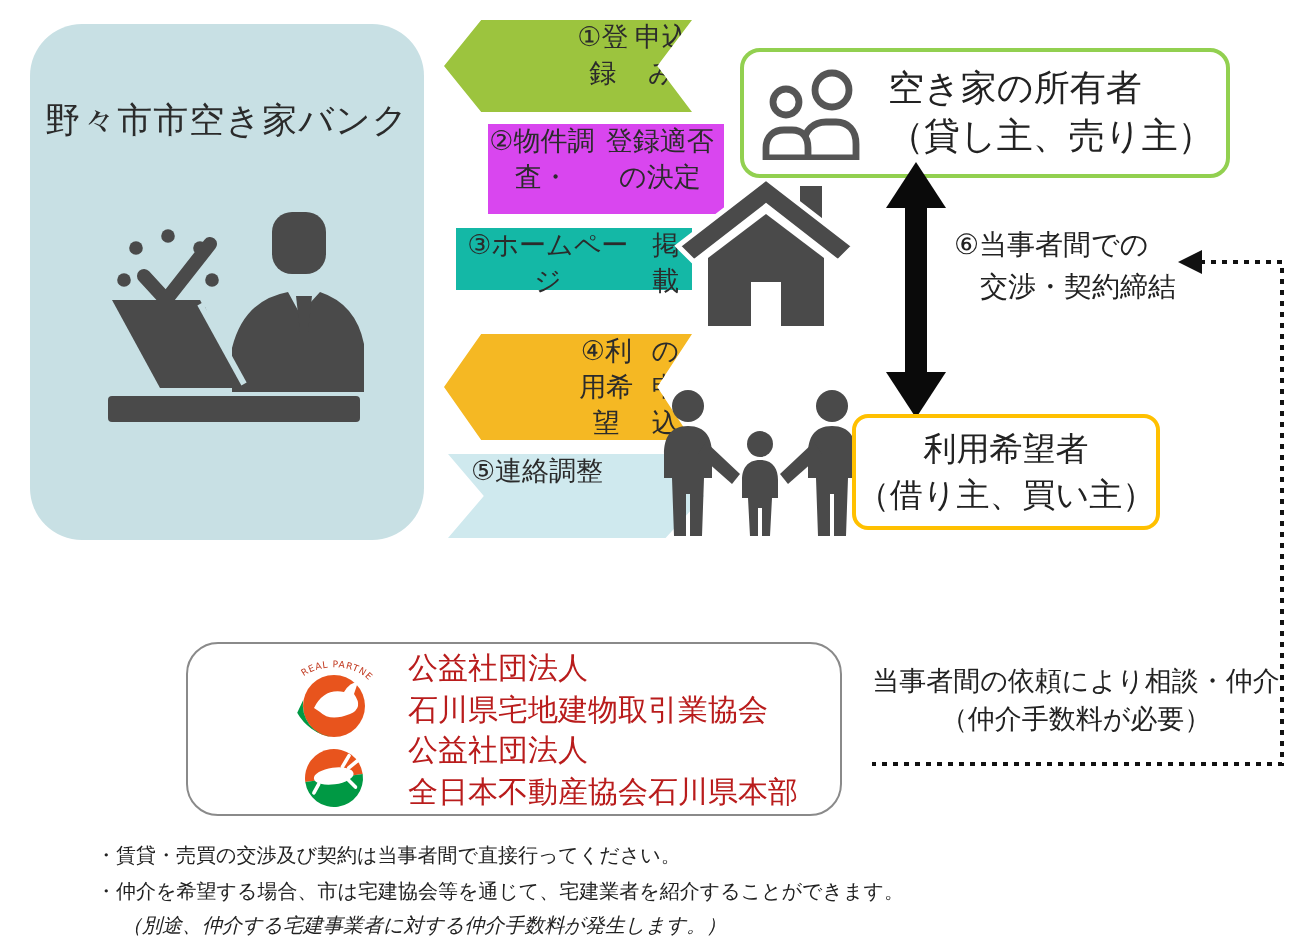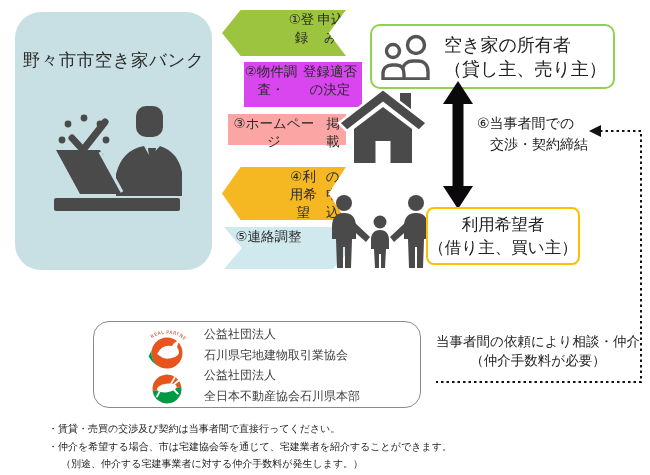--- a/index.html
+++ b/index.html
@@ -12,21 +12,21 @@
   .bank-title { display: block; text-align: center; margin-top: 36px; font-size: 17.5px; color: #2b2b2b; letter-spacing: 0.5px; }
   .desk-icon { position: absolute; left: 33px; top: 94px; }
 
   
   .step { position: absolute; display: flex; flex-direction: row; justify-content: center;
     text-align: center; font-size: 13.5px; line-height: 18px; color: #2b2b2b; }
   .arrow-left { clip-path: polygon(15% 0, 100% 0, 86% 50%, 100% 100%, 15% 100%, 0 50%); padding-left: 10%; }
   .arrow-right { clip-path: polygon(0 0, 85% 0, 100% 50%, 85% 100%, 0 100%, 14% 50%); padding-right: 6%; }
   .step1 { left: 222px; top: 10px; width: 124px; height: 46px; background: #9cc43e; }
   .step2 { left: 244px; top: 62px; width: 118px; height: 45px; background: #d946ef; }
-  .step3 { left: 228px; top: 114px; width: 118px; height: 31px; background: #fca5a5; }
+  .step3 { left: 228px; top: 114px; width: 118px; height: 31px; background: #14b8a6; }
   .step4 { left: 222px; top: 167px; width: 124px; height: 53px; background: #f5b823; }
   .step5 { left: 224px; top: 227px; width: 128px; height: 42px; background: #cfe9ee; }
 
   
   .owner-box { position: absolute; left: 370px; top: 24px; width: 245px; height: 65px;
     border: 2.5px solid #92d050; border-radius: 10px; background: #fff;
     display: flex; align-items: center; gap: 9px; padding-left: 9px; }
   .owner-text { font-size: 18px; line-height: 24px; color: #222; white-space: nowrap; }
   .seeker-box { position: absolute; left: 426px; top: 207px; width: 154px; height: 58px;
     border: 2.5px solid #ffc000; border-radius: 8px; background: #fff;
@@ -38,29 +38,29 @@
   .varrow { position: absolute; left: 441px; top: 81px; }
 
   .negotiation-label { position: absolute; left: 477px; top: 113px; font-size: 14px; line-height: 21px; color: #222; white-space: nowrap; }
   .negotiation-label .l2 { padding-left: 13px; }
 
   
   .partner-box { position: absolute; left: 93px; top: 321px; width: 328px; height: 87px;
     border: 1.5px solid #8a8a8a; border-radius: 16px; background: #fff; }
   .logo1 { position: absolute; left: 44px; top: 4px; }
   .logo2 { position: absolute; left: 44px; top: 49px; }
-  .partner-text { position: absolute; left: 110px; top: 2px; font-size: 12px; line-height: 20.5px; color: #404040; white-space: nowrap; }
+  .partner-text { position: absolute; left: 110px; top: 2px; font-size: 15px; line-height: 20.5px; color: #b91c1c; white-space: nowrap; }
 
   .consult-label { position: absolute; left: 430px; top: 332px; width: 216px; text-align: center;
     font-size: 13.5px; line-height: 19px; color: #222; white-space: nowrap; }
 
   .dotted-overlay { position: absolute; left: 0; top: 0; pointer-events: none; }
 
   .notes { position: absolute; left: 5px; top: 420px; font-size: 10px; line-height: 17.5px; color: #222; white-space: nowrap; margin-left: 43px; }
-  .notes .l3 { padding-left: 13px; }
+  .notes .l3 { padding-left: 13px; font-style: italic; }
 </style>
 </head>
 <body>
 
 <div id="canvas">
 
   <div class="bank-box">
     <span class="bank-title">野々市市空き家バンク</span>
     <svg class="desk-icon" width="138" height="122" viewBox="0 0 138 122">
       <g fill="#4a4a4a">

